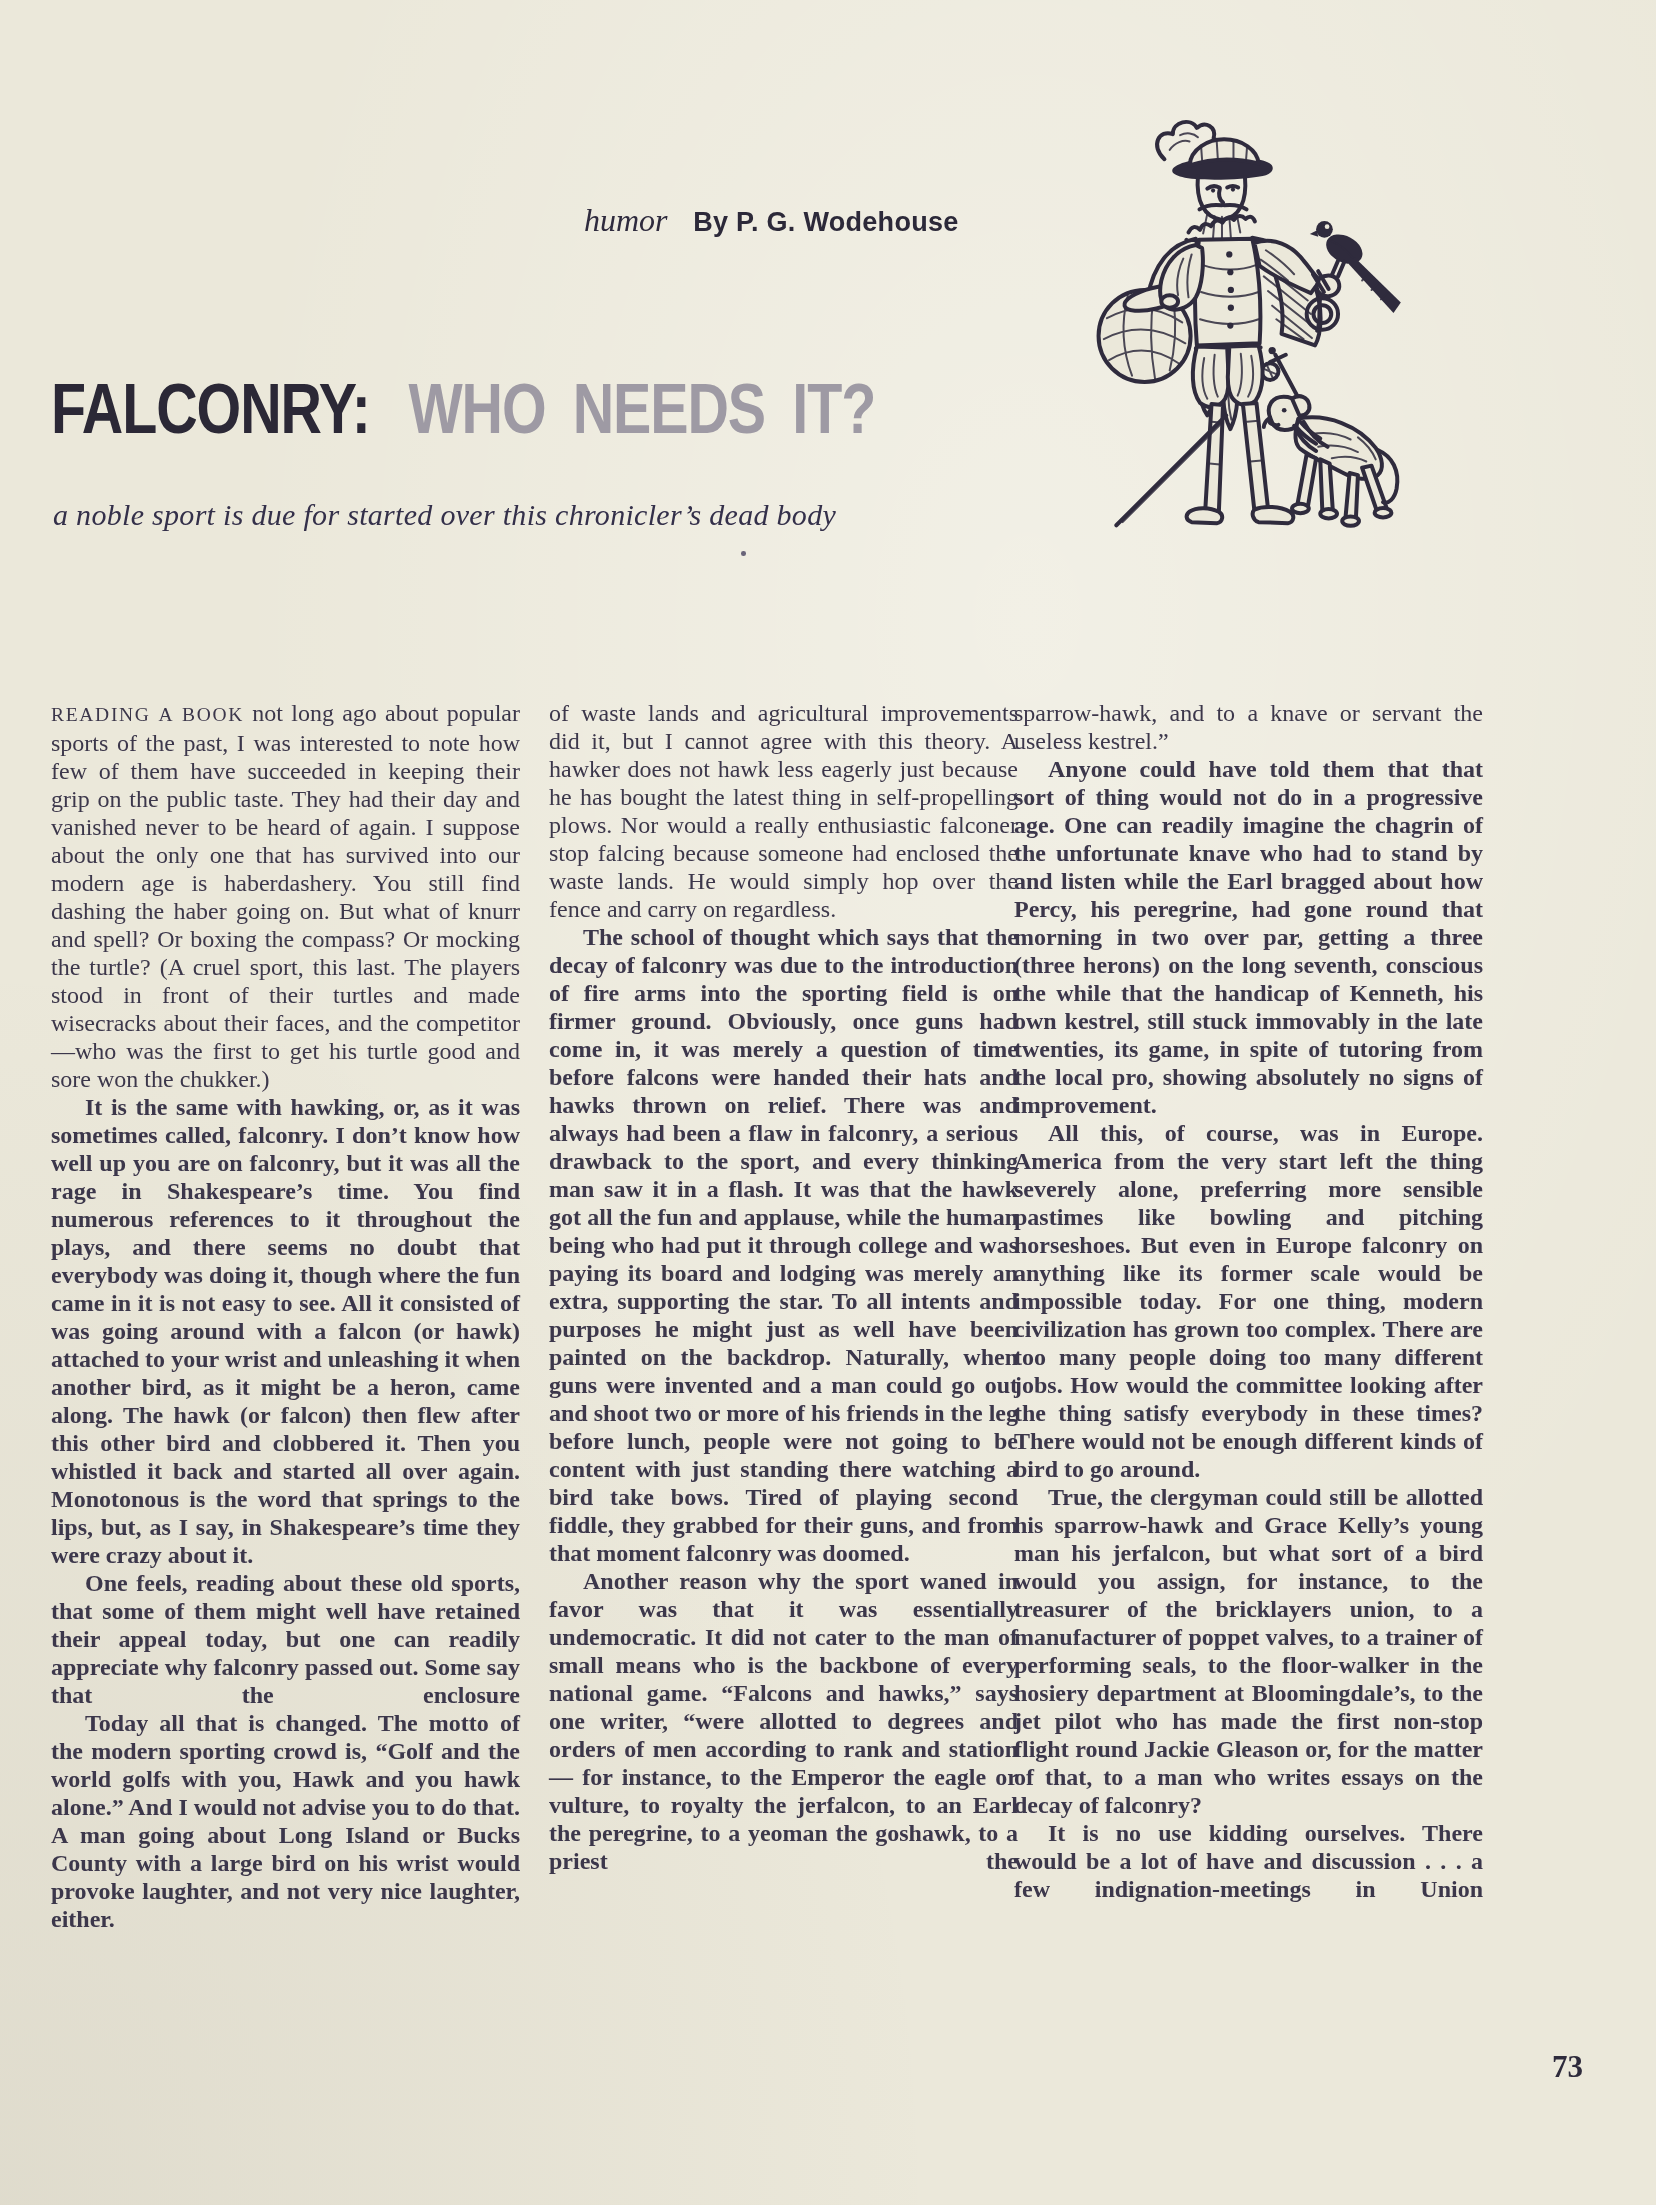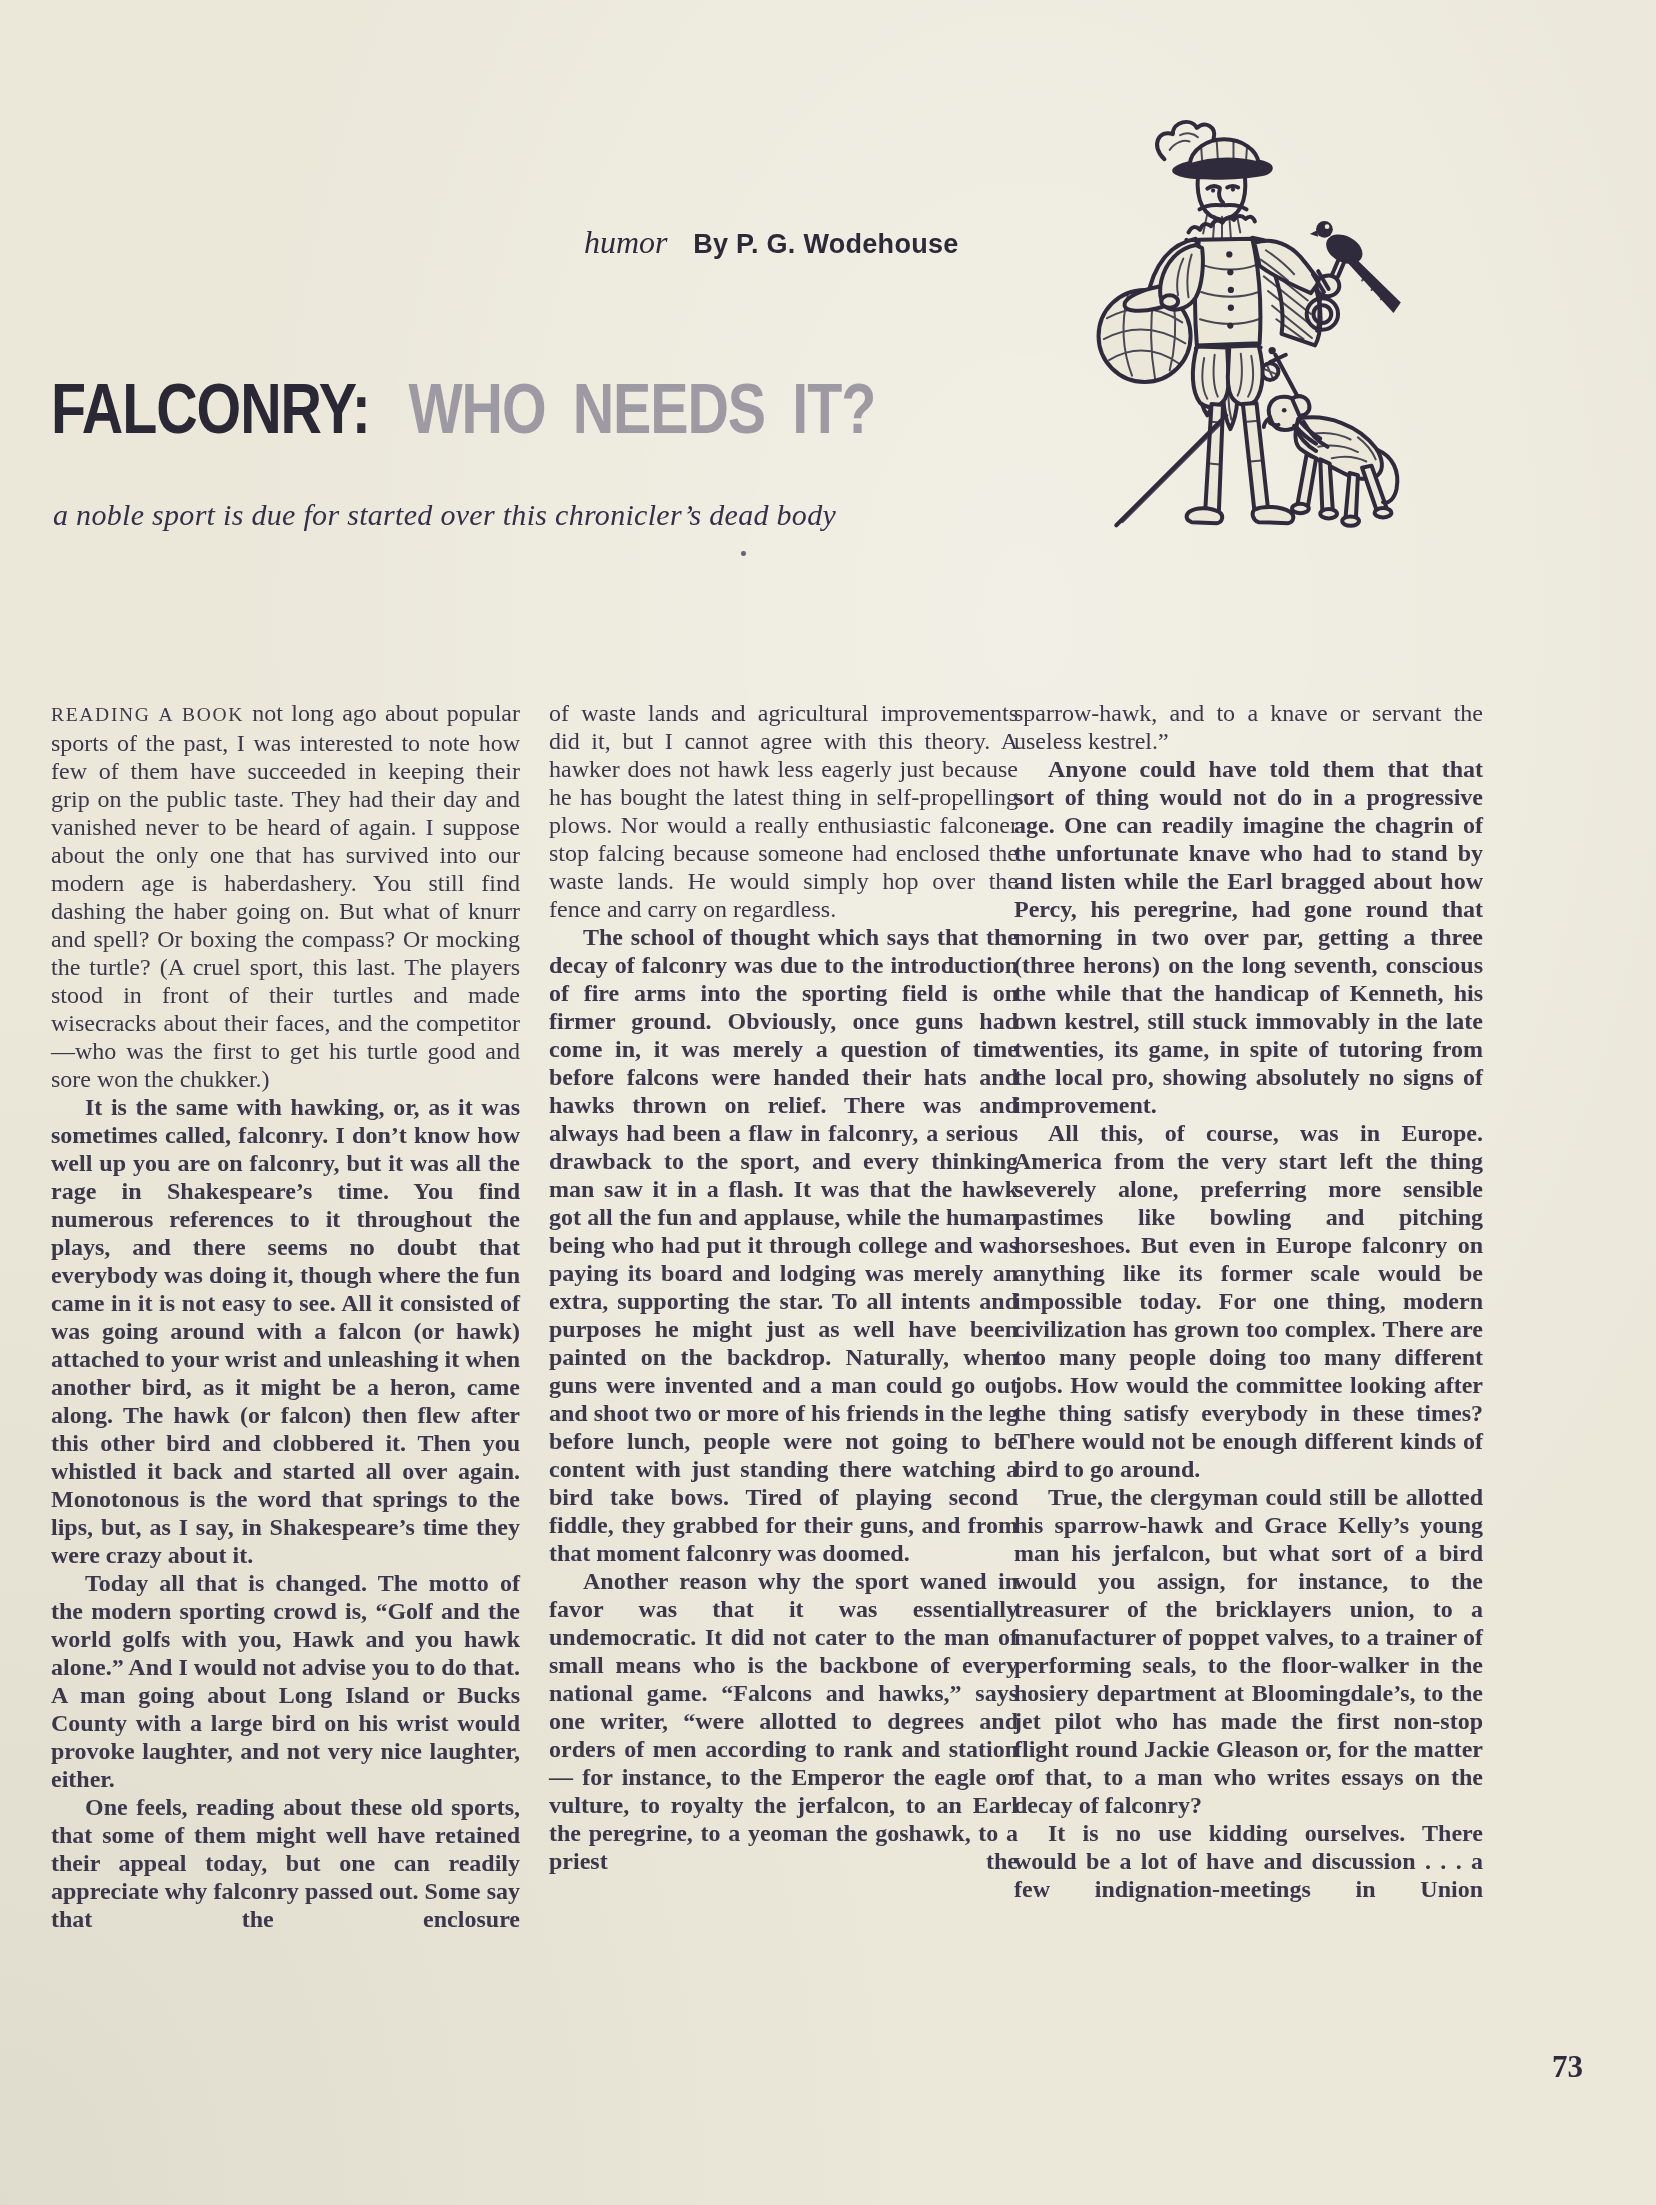--- a/index.html
+++ b/index.html
@@ -5,21 +5,21 @@
   html,body { margin:0; padding:0; background:#d8d5c8; }
   .page {
     position:relative; width:1657px; height:2205px; overflow:hidden;
     background:
       radial-gradient(ellipse at 62% 28%, rgba(255,255,252,.35) 0%, rgba(255,255,252,0) 55%),
       radial-gradient(ellipse at 0% 100%, rgba(120,110,90,.10) 0%, rgba(120,110,90,0) 40%),
       #ebe8da;
     font-family:"Liberation Serif", serif;
     color:#3c374b;
   }
-  .kicker-row { position:absolute; left:584px; top:224px; display:flex; align-items:baseline; gap:25.6px; white-space:nowrap; }
+  .kicker-row { position:absolute; left:584px; top:202px; display:flex; align-items:baseline; gap:25.6px; white-space:nowrap; }
   .kicker { font-style:italic; font-size:32px; color:#2f2b3e; }
   .byline { font-family:Liberation Sans, sans-serif; font-weight:bold; font-size:27px; color:#2c2939; letter-spacing:0.3px; }
 
   .title {
     position:absolute; left:51px; top:369px; margin:0; white-space:nowrap;
     font-family:"Liberation Sans", sans-serif; font-weight:bold; font-size:70px;
     letter-spacing:-1.3px; transform:scaleX(.82); transform-origin:left top;
   }
   .title .t1 { color:#2b2836; margin-right:47px; }
   .title .t2 { color:#9e9aa4; word-spacing:15px; }
@@ -162,22 +162,22 @@
   <h1 class="title">
     <span class="t1">FALCONRY:</span><span class="t2">WHO NEEDS IT?</span>
   </h1>
 
   <div class="subtitle">a noble sport is due for started over this chronicler’s dead body</div>
   <div class="dot"></div>
 
   <div class="col col1">
     <p class="para"><span class="lead">READING A BOOK</span><span> not long ago about popular sports of the past, I was interested to note how few of them have succeeded in keeping their grip on the public taste. They had their day and vanished never to be heard of again. I suppose about the only one that has survived into our modern age is haberdashery. You still find dashing the haber going on. But what of knurr and spell? Or boxing the compass? Or mocking the turtle? (A cruel sport, this last. The players stood in front of their turtles and made wisecracks about their faces, and the competitor—who was the first to get his turtle good and sore won the chukker.)</span></p>
     <p class="para indent">It is the same with hawking, or, as it was sometimes called, falconry. I don’t know how well up you are on falconry, but it was all the rage in Shakespeare’s time. You find numerous references to it throughout the plays, and there seems no doubt that everybody was doing it, though where the fun came in it is not easy to see. All it consisted of was going around with a falcon (or hawk) attached to your wrist and unleashing it when another bird, as it might be a heron, came along. The hawk (or falcon) then flew after this other bird and clobbered it. Then you whistled it back and started all over again. Monotonous is the word that springs to the lips, but, as I say, in Shakespeare’s time they were crazy about it.</p>
+    <p class="para indent cont">One feels, reading about these old sports, that some of them might well have retained their appeal today, but one can readily appreciate why falconry passed out. Some say that the enclosure</p>
     <p class="para indent">Today all that is changed. The motto of the modern sporting crowd is, “Golf and the world golfs with you, Hawk and you hawk alone.” And I would not advise you to do that. A man going about Long Island or Bucks County with a large bird on his wrist would provoke laughter, and not very nice laughter, either.</p>
-    <p class="para indent cont">One feels, reading about these old sports, that some of them might well have retained their appeal today, but one can readily appreciate why falconry passed out. Some say that the enclosure</p>
   </div>
 
   <div class="col col2">
     <p class="para">of waste lands and agricultural improvements did it, but I cannot agree with this theory. A hawker does not hawk less eagerly just because he has bought the latest thing in self-propelling plows. Nor would a really enthusiastic falconer stop falcing because someone had enclosed the waste lands. He would simply hop over the fence and carry on regardless.</p>
     <p class="para indent">The school of thought which says that the decay of falconry was due to the introduction of fire arms into the sporting field is on firmer ground. Obviously, once guns had come in, it was merely a question of time before falcons were handed their hats and hawks thrown on relief. There was and always had been a flaw in falconry, a serious drawback to the sport, and every thinking man saw it in a flash. It was that the hawk got all the fun and applause, while the human being who had put it through college and was paying its board and lodging was merely an extra, supporting the star. To all intents and purposes he might just as well have been painted on the backdrop. Naturally, when guns were invented and a man could go out and shoot two or more of his friends in the leg before lunch, people were not going to be content with just standing there watching a bird take bows. Tired of playing second fiddle, they grabbed for their guns, and from that moment falconry was doomed.</p>
     <p class="para indent cont">Another reason why the sport waned in favor was that it was essentially undemocratic. It did not cater to the man of small means who is the backbone of every national game. “Falcons and hawks,” says one writer, “were allotted to degrees and orders of men according to rank and station — for instance, to the Emperor the eagle or vulture, to royalty the jerfalcon, to an Earl the peregrine, to a yeoman the goshawk, to a priest the</p>
   </div>
 
   <div class="col col3">
     <p class="para">sparrow-hawk, and to a knave or servant the useless kestrel.”</p>

